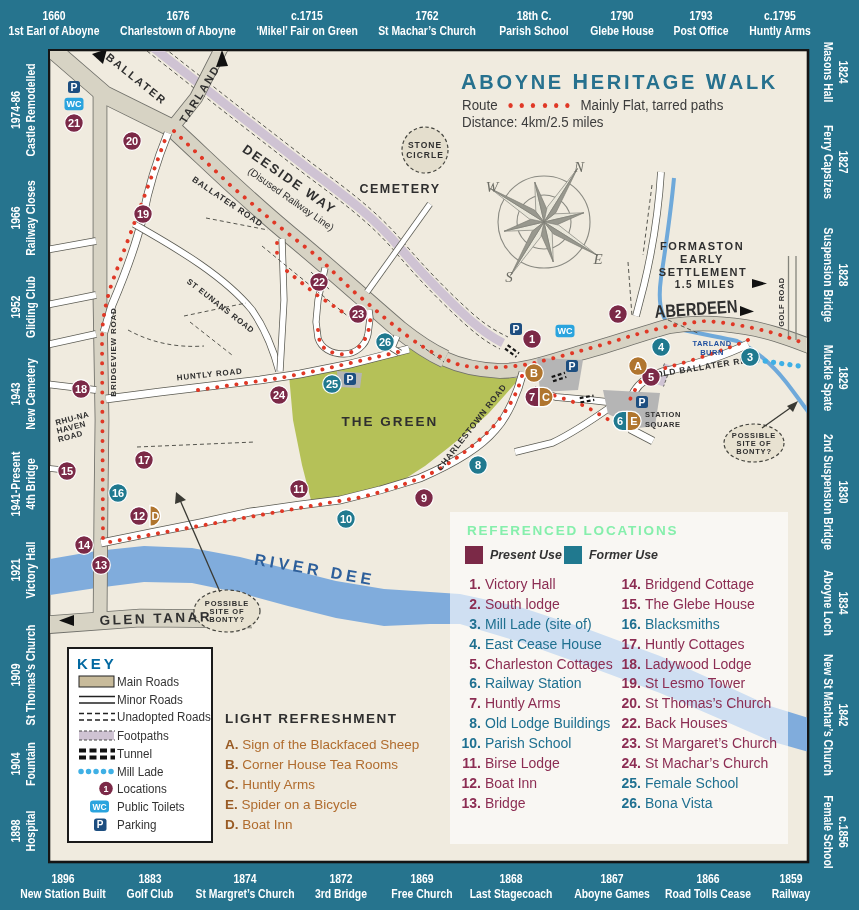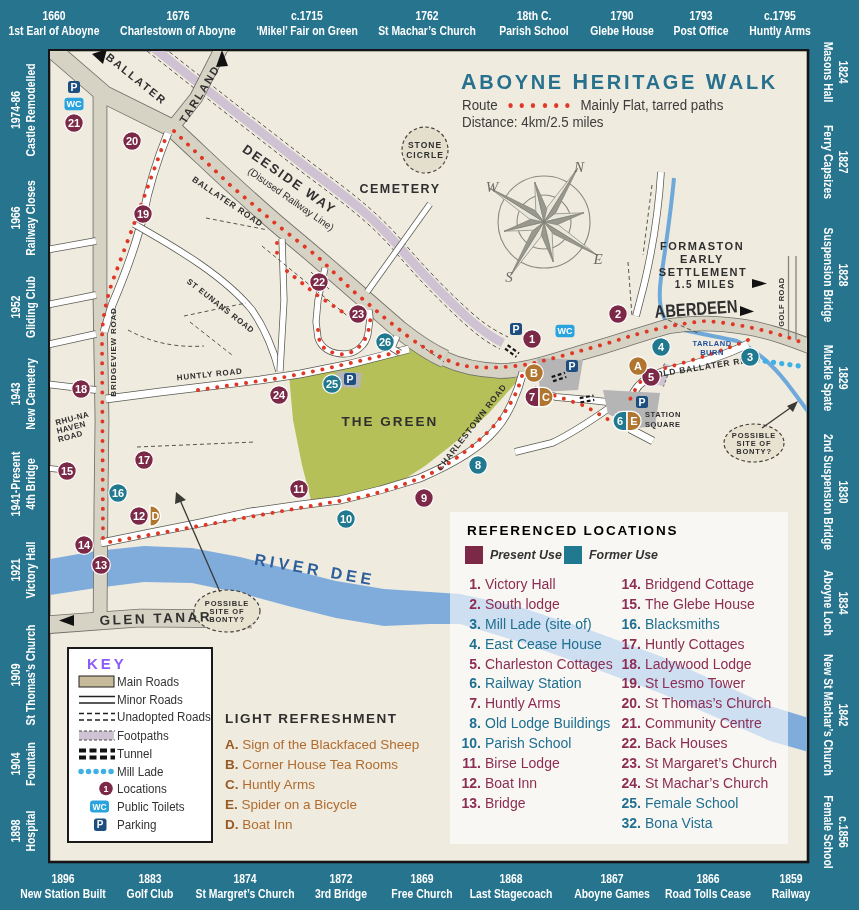--- a/index.html
+++ b/index.html
@@ -5,30 +5,30 @@
 .te{position:absolute;transform:translateX(-50%) scaleX(0.8);text-align:center;color:#fff;white-space:nowrap}
 .ee{position:absolute;text-align:center;color:#fff;white-space:nowrap}
 .ed{font-size:13px;font-weight:bold;line-height:15px}
 .el{font-size:13px;font-weight:bold;line-height:15px}
 #title{position:absolute;left:461px;top:70px;color:#27718e;font-weight:bold;font-size:21.5px;letter-spacing:2.7px;white-space:nowrap}
 #title .sc{font-size:20px}
 #route{position:absolute;left:462px;top:96px;font-size:15.5px;color:#3c3c3c;white-space:nowrap;transform:scaleX(0.86);transform-origin:0 0}
 #dist{position:absolute;left:462px;top:113px;font-size:15.5px;color:#3c3c3c;white-space:nowrap;transform:scaleX(0.86);transform-origin:0 0}
 .rdot{display:inline-block;width:5px;height:5px;border-radius:50%;background:#e03826;margin:0 4.1px;vertical-align:2px}
 #keybox{position:absolute;left:67px;top:647px;width:146px;height:196px;background:#fff;border:2px solid #1a1a1a}
-#keybox h3{position:absolute;left:18px;top:6px;font-size:15px;letter-spacing:3px;color:#8b5cf6}
+#keybox h3{position:absolute;left:8px;top:6px;font-size:15px;letter-spacing:3px;color:#0369a1}
 .krow{position:absolute;left:9px;height:15px;white-space:nowrap}
 .krow svg{vertical-align:middle}
 .krow span{display:inline-block;font-size:12.5px;color:#333;margin-left:1px;vertical-align:middle;transform:scaleX(0.93);transform-origin:0 50%}
 #refr{position:absolute;left:225px;top:711px;width:220px}
 #refr h3{font-size:13.5px;letter-spacing:1.5px;color:#2f2f2f;margin-bottom:9px;white-space:nowrap}
 .ri{font-size:13.5px;color:#b06c2e;line-height:20px;white-space:nowrap}
 .rl{font-weight:bold;color:#995b24}
 #refbox{position:absolute;left:450px;top:512px;width:338px;height:332px;background:rgba(255,255,255,0.62)}
-#refbox h3{position:absolute;left:17px;top:11px;font-size:13.5px;letter-spacing:1.8px;color:#000000;white-space:nowrap}
+#refbox h3{position:absolute;left:17px;top:11px;font-size:13.5px;letter-spacing:1.8px;color:#86efac;white-space:nowrap}
 .leg{position:absolute;top:33px;height:18px}
 .leg .sq{display:inline-block;width:18px;height:18px;vertical-align:middle}
 .leg .lt{display:inline-block;font-size:13.5px;font-style:italic;font-weight:bold;color:#333;margin-left:7px;vertical-align:middle;transform:scaleX(0.92);transform-origin:0 50%}
 .col{position:absolute;top:62px;width:170px}
 .li{height:19.9px;line-height:19.9px;white-space:nowrap}
 .li .n{display:inline-block;width:31px;text-align:right;font-weight:bold;font-size:14px}
 .li .nm{font-size:14px;margin-left:4px}
 .li.m{color:#8c2d53}
 .li.t{color:#1f7090}
 </style></head><body>
@@ -485,19 +485,18 @@
       <div class="li m"><span class="n">13.</span><span class="nm">Bridge</span></div>
     </div>
 <div class="col" style="left:160px">
       <div class="li m"><span class="n">14.</span><span class="nm">Bridgend Cottage</span></div>
       <div class="li m"><span class="n">15.</span><span class="nm">The Glebe House</span></div>
       <div class="li t"><span class="n">16.</span><span class="nm">Blacksmiths</span></div>
       <div class="li m"><span class="n">17.</span><span class="nm">Huntly Cottages</span></div>
       <div class="li m"><span class="n">18.</span><span class="nm">Ladywood Lodge</span></div>
       <div class="li m"><span class="n">19.</span><span class="nm">St Lesmo Tower</span></div>
       <div class="li m"><span class="n">20.</span><span class="nm">St Thomas’s Church</span></div>
-      <div class="li m"><span class="n">21.</span><span class="nm">Community Centre</span></div>
       <div class="li m"><span class="n">22.</span><span class="nm">Back Houses</span></div>
       <div class="li m"><span class="n">23.</span><span class="nm">St Margaret’s Church</span></div>
       <div class="li m"><span class="n">24.</span><span class="nm">St Machar’s Church</span></div>
       <div class="li t"><span class="n">25.</span><span class="nm">Female School</span></div>
-      <div class="li t"><span class="n">32.</span><span class="nm">Bona Vista</span></div>
+      <div class="li t"><span class="n">26.</span><span class="nm">Bona Vista</span></div>
     </div>
 </div>
 </body></html>

